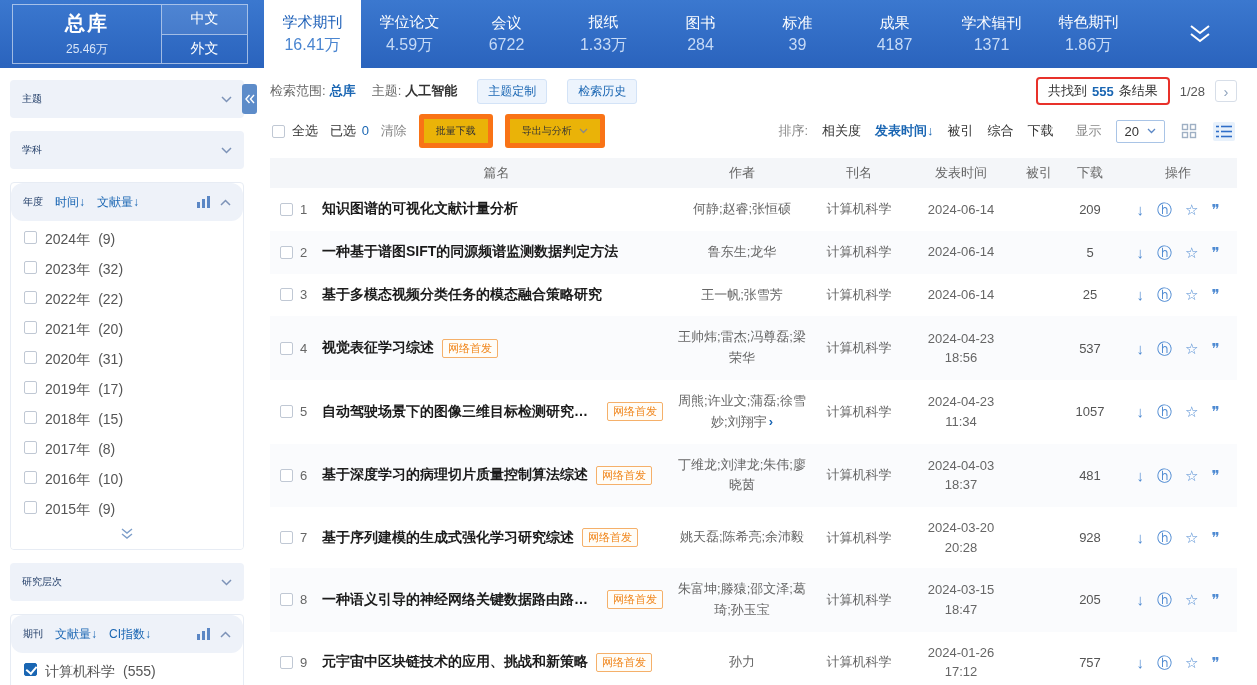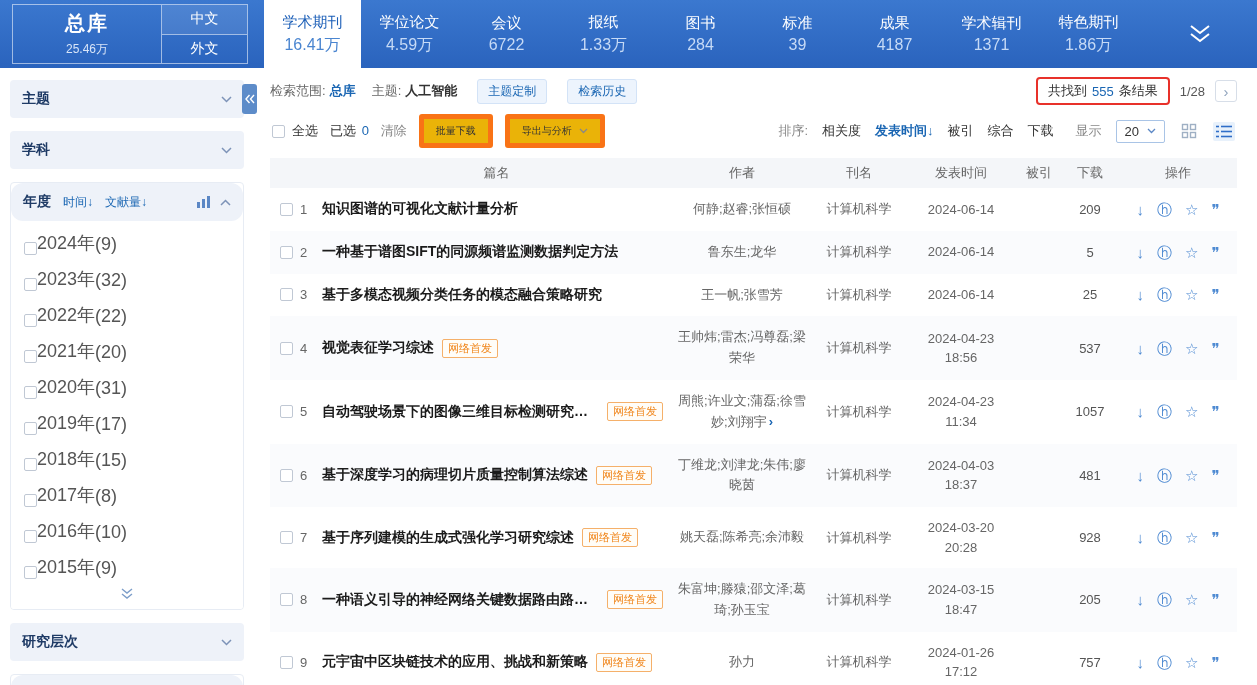--- a/index.html
+++ b/index.html
@@ -29,42 +29,42 @@
 
 .bodyrow{display:flex;height:617px}
 .sidebar{width:258px;position:relative;padding-top:12px;flex:none}
 .collapse-handle{position:absolute;right:1px;top:16px;width:15px;height:30px;background:#5d8cc9;border-radius:3px;display:flex;align-items:center;justify-content:center;cursor:pointer}
 
 
 .fgroup{margin:0 14px 13px 10px;border-radius:4px}
 .fgroup.boxed{border:1px solid #e7ecf4;overflow:hidden}
 .fhead{height:38px;background:#eef2f9;display:flex;align-items:center;padding:0 12px;border-radius:4px;cursor:pointer}
 .fgroup.boxed .fhead{border-radius:12px}
-.ftitle{font-size:14px;font-weight:bold;color:#1f3b66}
+.ftitle{font-size:10px;font-weight:normal;color:#1f3b66}
 .fsort{font-size:12px;color:#1a66b3;margin-left:12px;cursor:pointer;white-space:nowrap}
 .fic{margin-left:auto;margin-right:10px;display:flex;cursor:pointer}
 .chev-end{margin-left:auto;display:flex}
 .fic + .chev,.fic ~ svg{margin-left:0}
 .fbody{background:#fff;padding:4px 0 2px}
-.facet-item{display:flex;align-items:flex-end;padding:6px 13px;cursor:pointer;font-size:18px;color:#555}
+.facet-item{display:flex;align-items:flex-start;gap:8px;padding:6px 13px;cursor:pointer;font-size:14px;color:#555}
 .fmore{display:flex;justify-content:center;padding:3px 0 8px;cursor:pointer}
 .journal-body{padding-bottom:30px}
 .cbx{width:13px;height:13px;border:1px solid #c0c8d4;border-radius:2px;background:#fff;display:inline-block;position:relative;flex:none;cursor:pointer}
 .cbx.checked{background:#1a66b3;border-color:#1a66b3}
 .cbx.checked::after{content:"";position:absolute;left:3px;top:0px;width:5px;height:8px;border:solid #fff;border-width:0 2px 2px 0;transform:rotate(40deg)}
 
 
 .main{flex:1;padding:4px 20px 0 12px;min-width:0}
 .search-info{display:flex;align-items:center;font-size:13px;color:#666;height:38px}
 .si-scope{color:#1a66b3;font-weight:bold;margin:0 16px 0 4px;cursor:pointer}
 .si-topic{color:#333;font-weight:bold;margin-left:4px}
 .si-btn{background:#edf4fd;border:1px solid #d3e3f7;color:#1a66b3;font-size:12px;padding:3px 10px;border-radius:3px;margin-left:20px;cursor:pointer}
 .si-right{margin-left:auto;display:flex;align-items:center;gap:10px}
 .result-box{border:2px solid #e8312a;border-radius:4px;padding:3px 10px;display:flex;gap:5px;align-items:center;color:#333}
-.result-count{color:#1a66b3;font-weight:normal}
+.result-count{color:#1a66b3;font-weight:bold}
 .page-info{color:#555}
 .next-btn{width:22px;height:22px;border:1px solid #d7dee8;border-radius:3px;display:flex;align-items:center;justify-content:center;color:#8fa3bd;cursor:pointer;font-size:15px}
 
 .toolbar{display:flex;align-items:center;font-size:13px;color:#333;padding:4px 2px 10px;gap:12px}
 .tchk{display:flex;align-items:center;gap:7px;cursor:pointer}
 .sel-count{color:#1a66b3;margin-left:2px}
 .clear{color:#888;cursor:pointer}
 .tb-btn{background:#eab308;border:5px solid #f97316;border-radius:3px;padding:5px 12px;font-size:10px;color:#333;cursor:pointer;display:flex;align-items:center;gap:7px}
 .tb-right{margin-left:auto;display:flex;align-items:center;gap:14px}
 .dim{color:#888}

